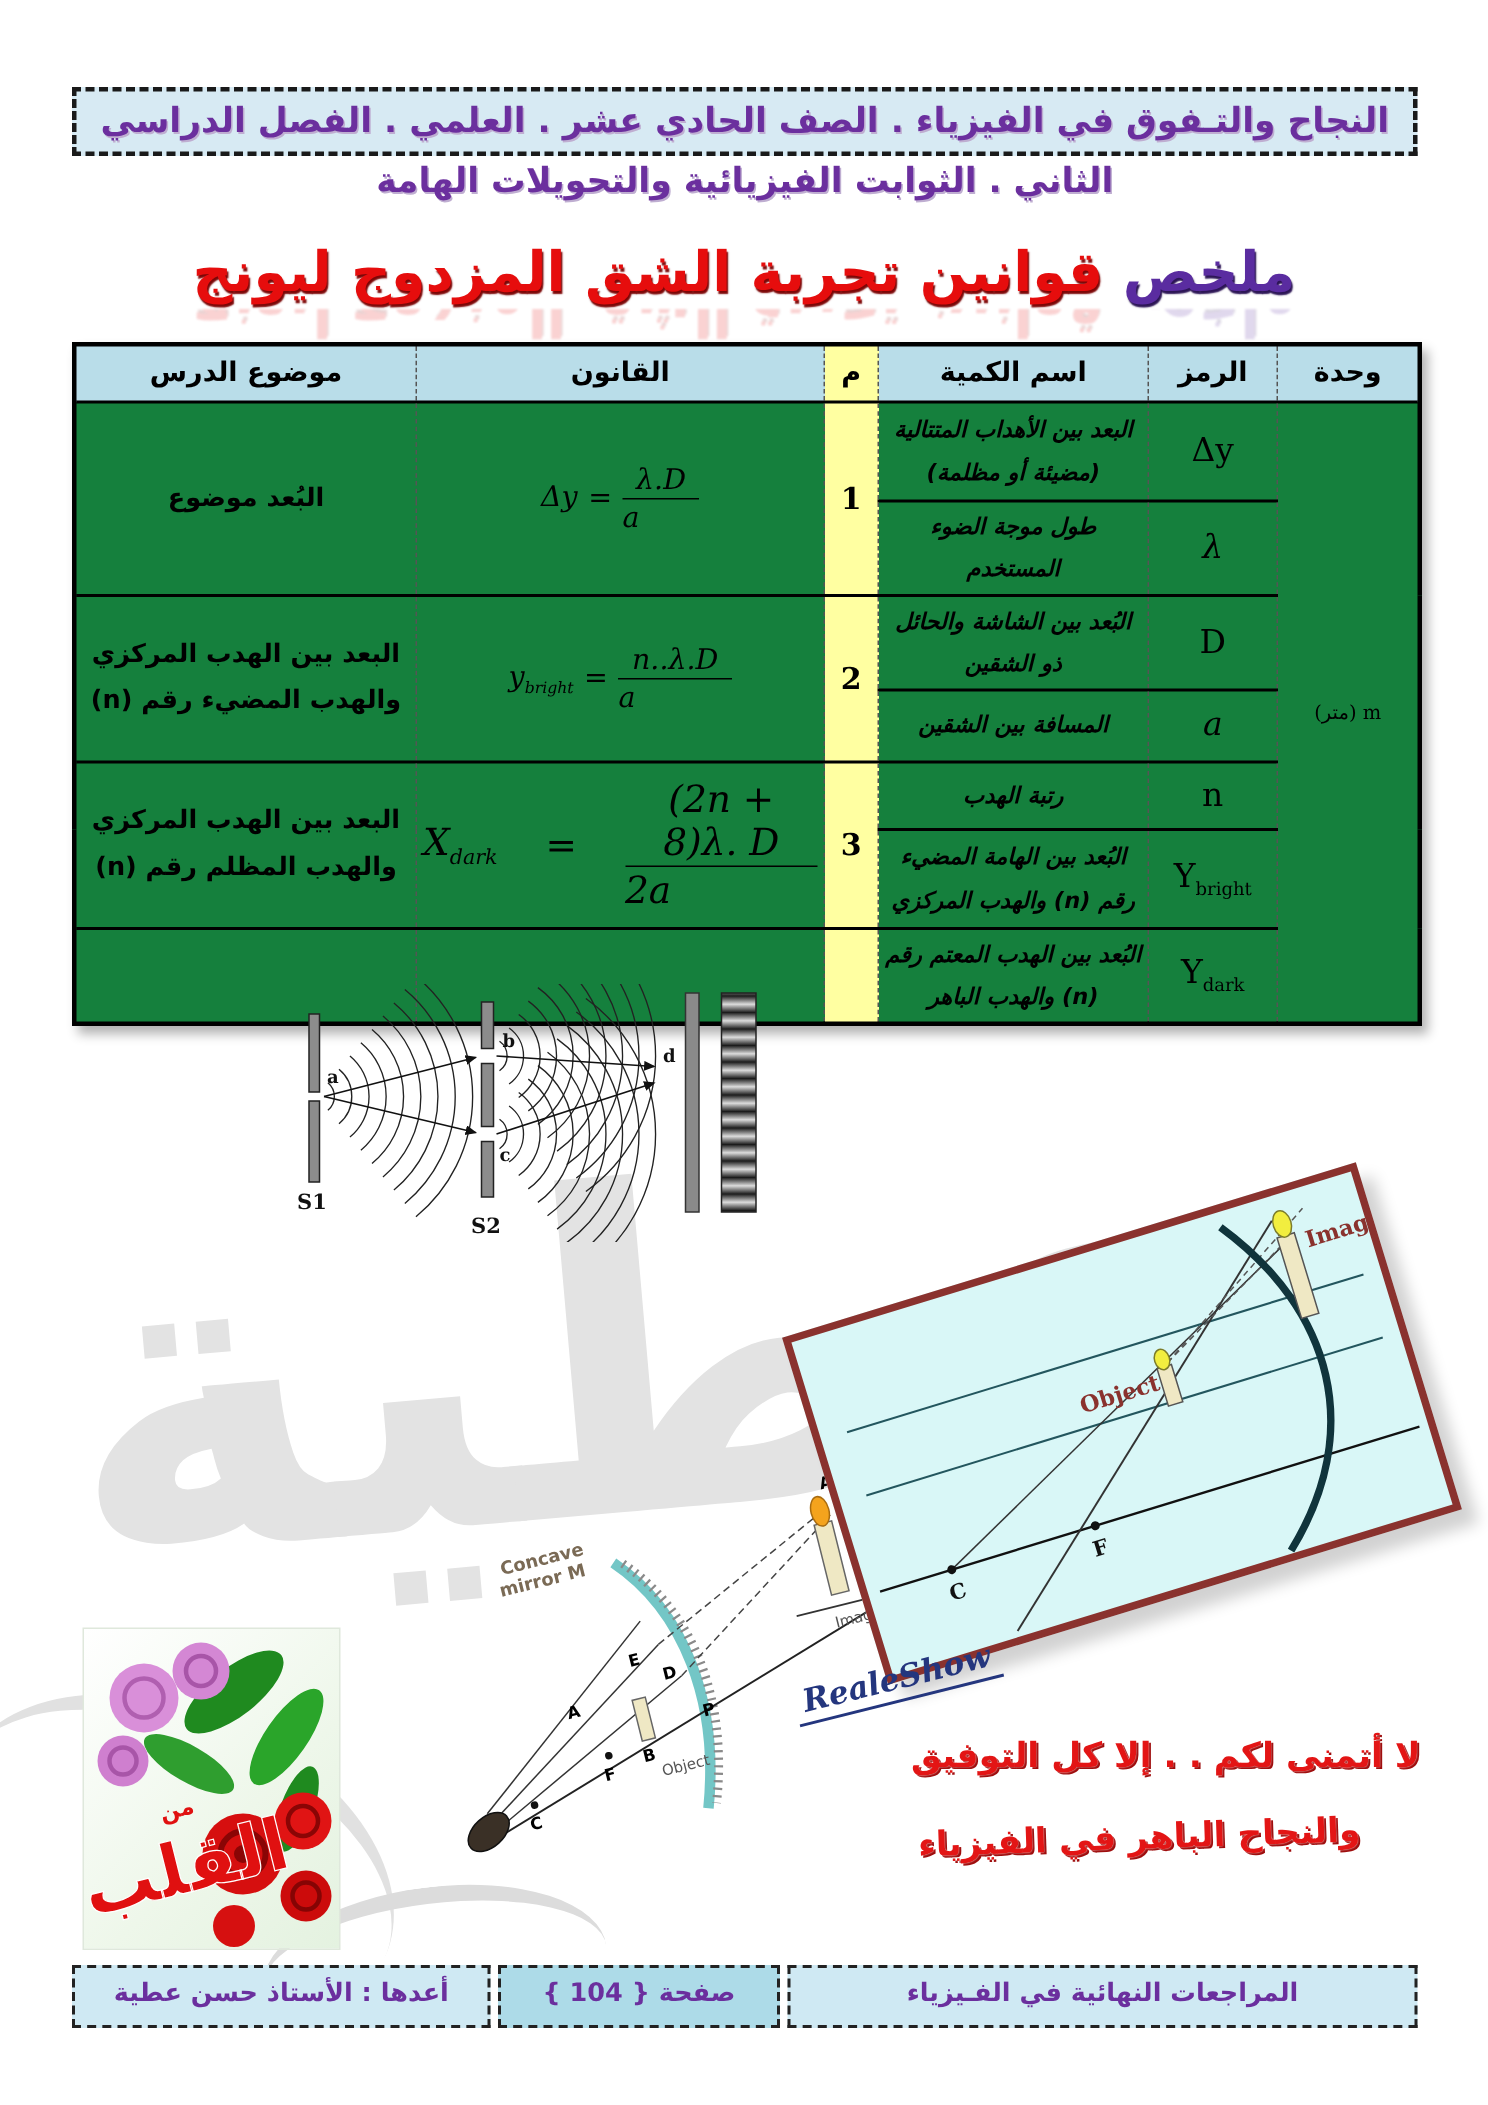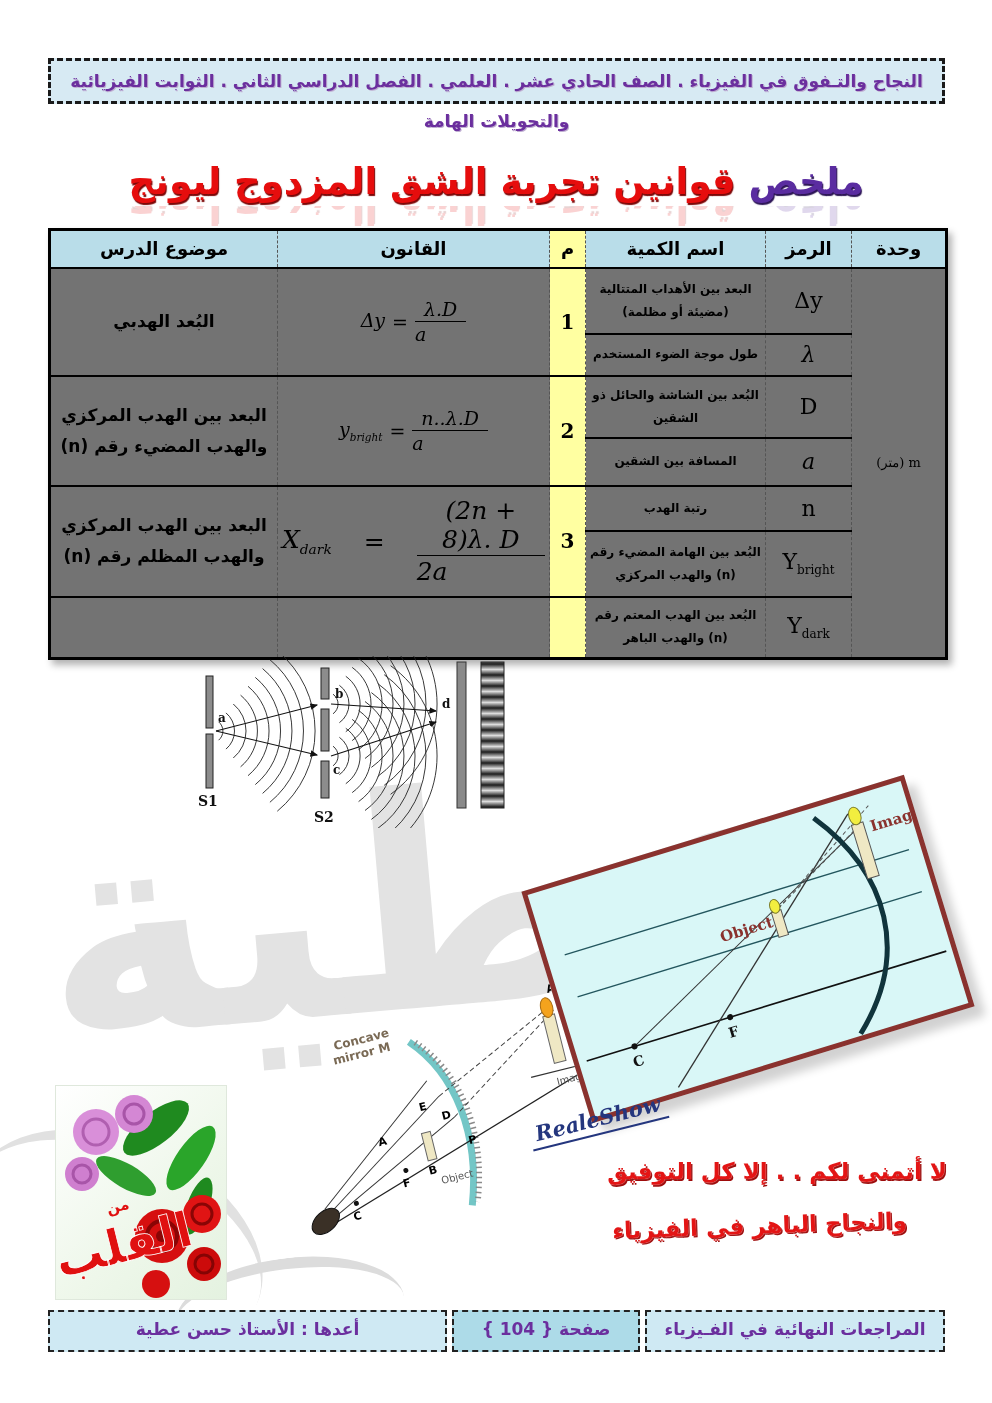--- a/index.html
+++ b/index.html
@@ -1,45 +1,45 @@
 <!DOCTYPE html>
 <html lang="ar"><head>
 <meta charset="utf-8">
 <style>
   html,body{margin:0;padding:0;background:#fff;}
   .page{position:relative;width:992px;height:1403px;background:#fff;overflow:hidden;
         font-family:"DejaVu Sans",sans-serif;}
   
   .bar{position:absolute;background:#d7eaf3;border:3px dashed #1a1a1a;box-sizing:border-box;
        color:#6b2f9e;font-weight:bold;text-align:center;}
-  .header-bar{left:48px;top:58px;width:897px;height:46px;font-size:17px;line-height:40px;
+  .header-bar{left:48px;top:58px;width:897px;height:46px;font-size:23px;line-height:40px;
        text-shadow:1px 1px 0 #bfaed1;}
   .footer{position:absolute;left:48px;top:1310px;width:897px;height:42px;display:flex;gap:5px;z-index:6;}
   .fcell{background:#cfe9f3;border:2.5px dashed #222;box-sizing:border-box;color:#6b2f9e;
        font-weight:bold;font-size:17px;line-height:34px;text-align:center;}
-  .fc-r{width:300px;} .fc-m{width:188px;background:#addbe8;} .fc-l{flex:1;}
+  .fc-r{width:420px;} .fc-m{width:188px;background:#addbe8;} .fc-l{flex:1;}
   
   .title{position:absolute;left:0;top:160px;width:100%;text-align:center;z-index:3;
        font-size:37px;font-weight:bold;direction:rtl;}
   .t-purple{color:#5a2ca0;text-shadow:1px 2px 1px #2c1555;}
   .t-red{color:#e60d0d;text-shadow:1px 2px 1px #7c0707;}
   .title-mirror{position:absolute;left:0;top:206px;width:100%;height:26px;overflow:hidden;z-index:2;
        text-align:center;font-size:37px;font-weight:bold;direction:rtl;transform:scaleY(-1);
        opacity:.18;filter:blur(.6px);}
   
   table.laws{position:absolute;left:48px;top:228px;width:897px;border-collapse:collapse;
-       table-layout:fixed;background:#737373;border:3px solid #000;z-index:3;
+       table-layout:fixed;background:#15803d;border:3px solid #000;z-index:3;
        box-shadow:4px 5px 7px rgba(0,0,0,.30);}
   .laws th,.laws td{border-right:1.5px dashed #555;box-sizing:border-box;text-align:center;
        vertical-align:middle;padding:2px 4px;}
   .laws th{background:#b9dde9;color:#000;font-size:18px;font-weight:bold;
        border-bottom:2.5px solid #000;height:38px;}
   .ycol{background:#ffffa1 !important;}
   .topic{font-size:17px;font-weight:bold;direction:rtl;line-height:1.8;}
-  .qty{font-size:12px;font-weight:bold;direction:rtl;line-height:1.9;}
+  .qty{font-size:15px;font-weight:bold;direction:rtl;line-height:1.9;font-style:italic;}
   .sym{font-family:"DejaVu Serif",serif;font-size:22px;}
   .sym .ssub{font-size:12px;}
   .it{font-style:italic;}
   .num{font-family:"DejaVu Serif",serif;font-size:20px;font-weight:bold;}
   .unit{font-family:"DejaVu Serif",serif;font-size:13px;}
   .gline{border-bottom:2.2px solid #000;}
   .hline{border-bottom:2px solid #000;}
   .formula{font-family:"DejaVu Serif",serif;font-style:italic;font-size:19px;color:#000;
        display:flex;align-items:center;justify-content:center;gap:7px;}
   .f3{font-size:25px;gap:32px;}
@@ -109,21 +109,21 @@
         <tr>
       <th>موضوع الدرس</th>
       <th>القانون</th>
       <th class="ycol">م</th>
       <th>اسم الكمية</th>
       <th>الرمز</th>
       <th>وحدة</th>
     </tr>
     <tr style="height:66px">
       <td rowspan="2" class="topic gline">
-        <div>البُعد الهدبي</div>
+        <div>البُعد موضوع</div>
             <div></div>
       </td>
       <td rowspan="2" class="gline">
         <div class="formula">
           <span><span>Δy</span><sub class="fsub"></sub></span>
           <span>=</span>
           <span class="frac">
                 <span class="numer">λ.D</span>
                 <span class="denom">a</span>
               </span>

